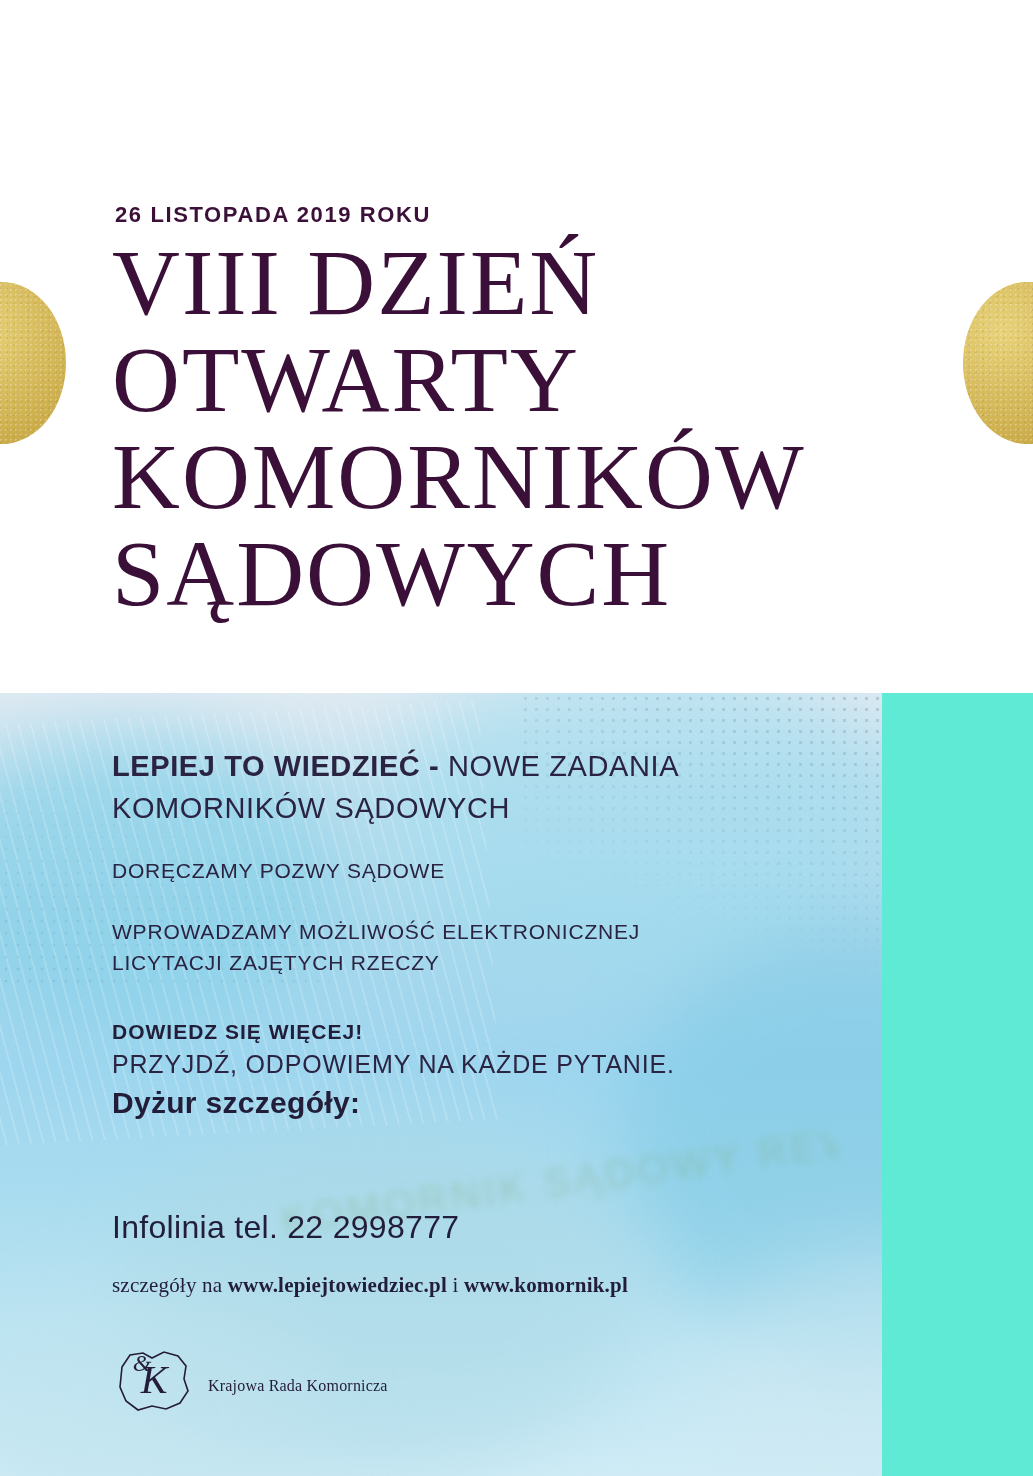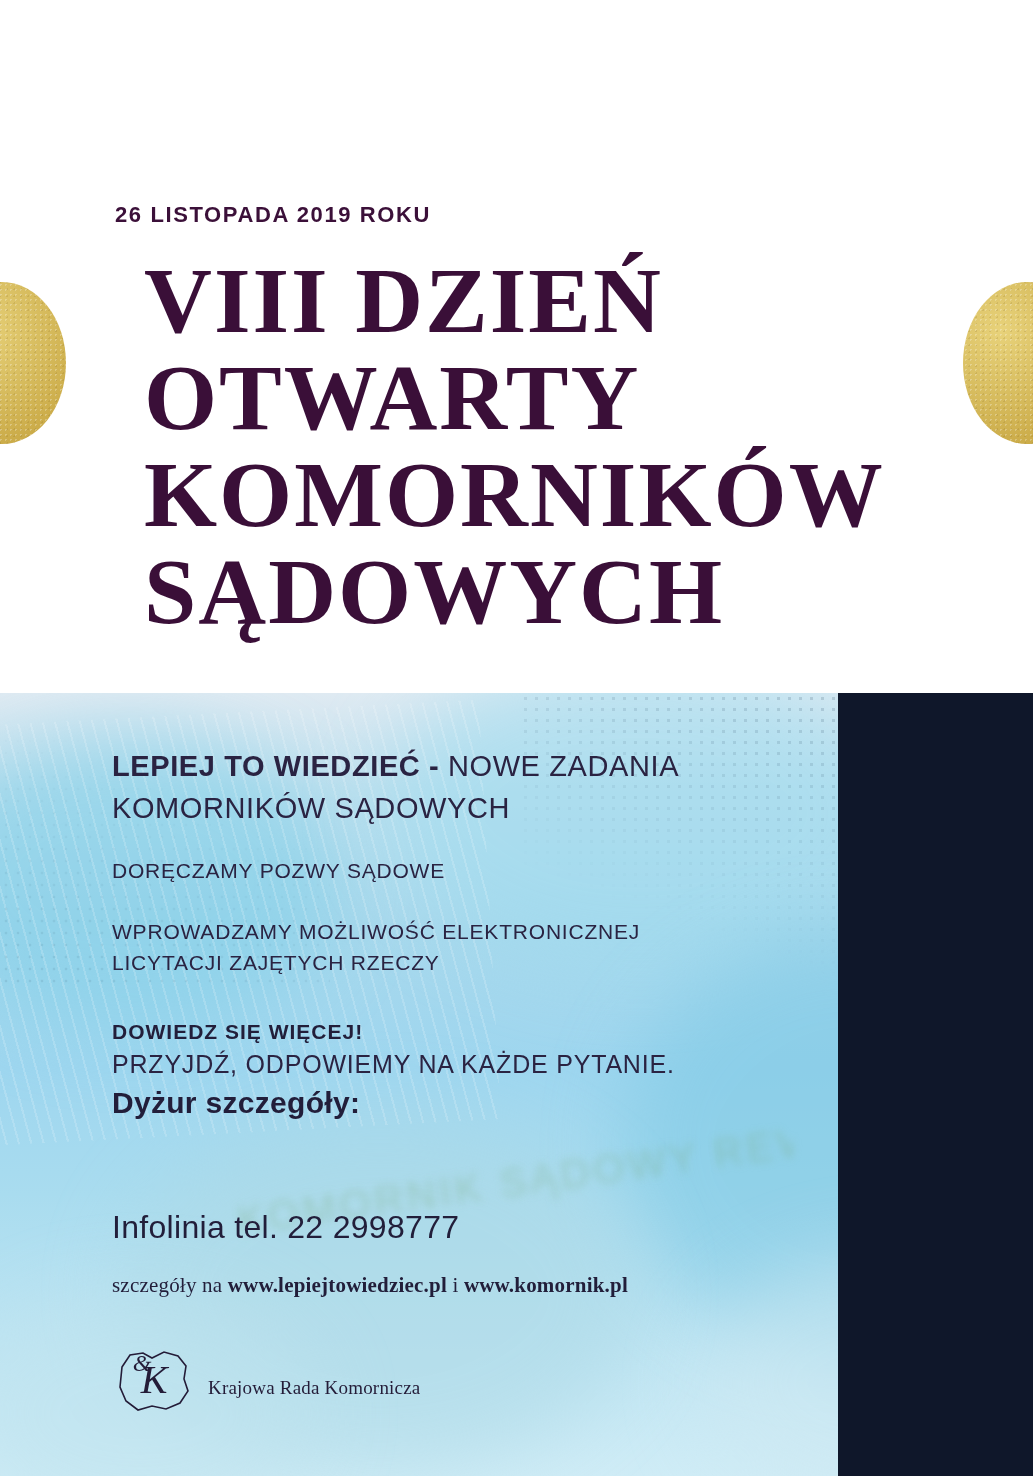--- a/index.html
+++ b/index.html
@@ -5,21 +5,21 @@
   html, body {
     margin: 0;
     padding: 0;
     background: #ffffff;
   }
   #poster {
     position: relative;
     width: 1033px;
     height: 1476px;
     overflow: hidden;
-    background: #0f172a;
+    background: #5eead4;
     font-family: "Liberation Sans", sans-serif;
   }
 
   
   .top-area {
     position: absolute;
     left: 0; top: 0;
     width: 1033px;
     height: 693px;
     background: #ffffff;
@@ -62,42 +62,42 @@
     font-size: 22px;
     font-weight: bold;
     letter-spacing: 1.6px;
     color: #3b1039;
     font-family: "Liberation Sans", sans-serif;
   }
 
   .headline {
     position: absolute;
     left: 112px;
-    top: 252px;
+    top: 234px;
     width: 860px;
     color: #3a0f38;
     font-family: "Liberation Serif", serif;
     font-size: 94px;
     line-height: 97px;
     letter-spacing: 2px;
-    font-weight: bold;
-    margin-left: 32px;
+    font-weight: normal;
   }
   .headline .ln { display: block; white-space: nowrap; }
 
   
   .bottom-area {
     position: absolute;
     left: 0;
     top: 693px;
     width: 838px;
     height: 783px;
     overflow: hidden;
     background:
       linear-gradient(180deg, #dfeaf2 0%, #bfe0ee 12%, #a8d8ec 30%, #9ed6ef 48%, #a9dcef 64%, #bde4f2 82%, #cfecf6 100%);
+    padding-left: 44px;
   }
   
   .blob {
     position: absolute;
     border-radius: 50%;
     filter: blur(38px);
     opacity: .55;
   }
   .b1 { left: -80px;  top: 40px;  width: 420px; height: 300px; background: #7fcfe8; }
   .b2 { left: 380px;  top: -40px; width: 520px; height: 320px; background: #9fdcef; }
@@ -230,21 +230,21 @@
   .logo-mark {
     position: absolute;
     left: 0; top: 0;
     width: 84px; height: 80px;
   }
   .logo-text {
     position: absolute;
     left: 96px;
     top: 36px;
     font-family: "Liberation Serif", serif;
-    font-size: 19px;
+    font-size: 16px;
     color: #241c38;
     letter-spacing: .2px;
   }
 </style>
 </head>
 <body>
 
 <div id="poster">
 
   <div class="top-area">

